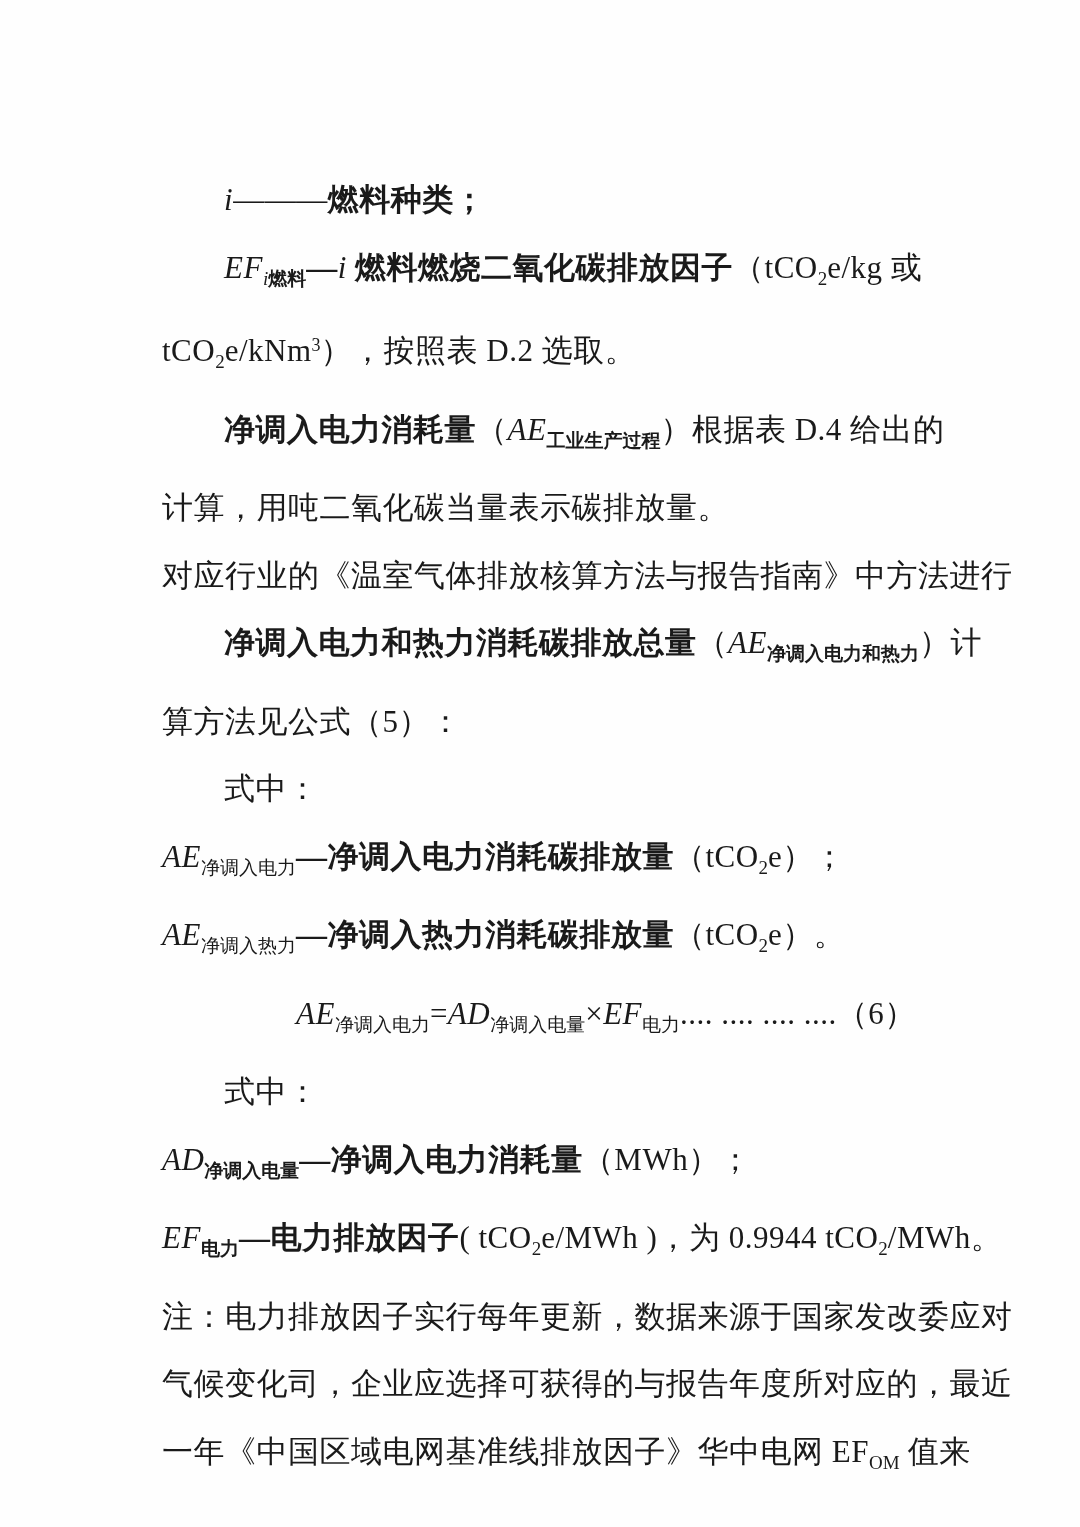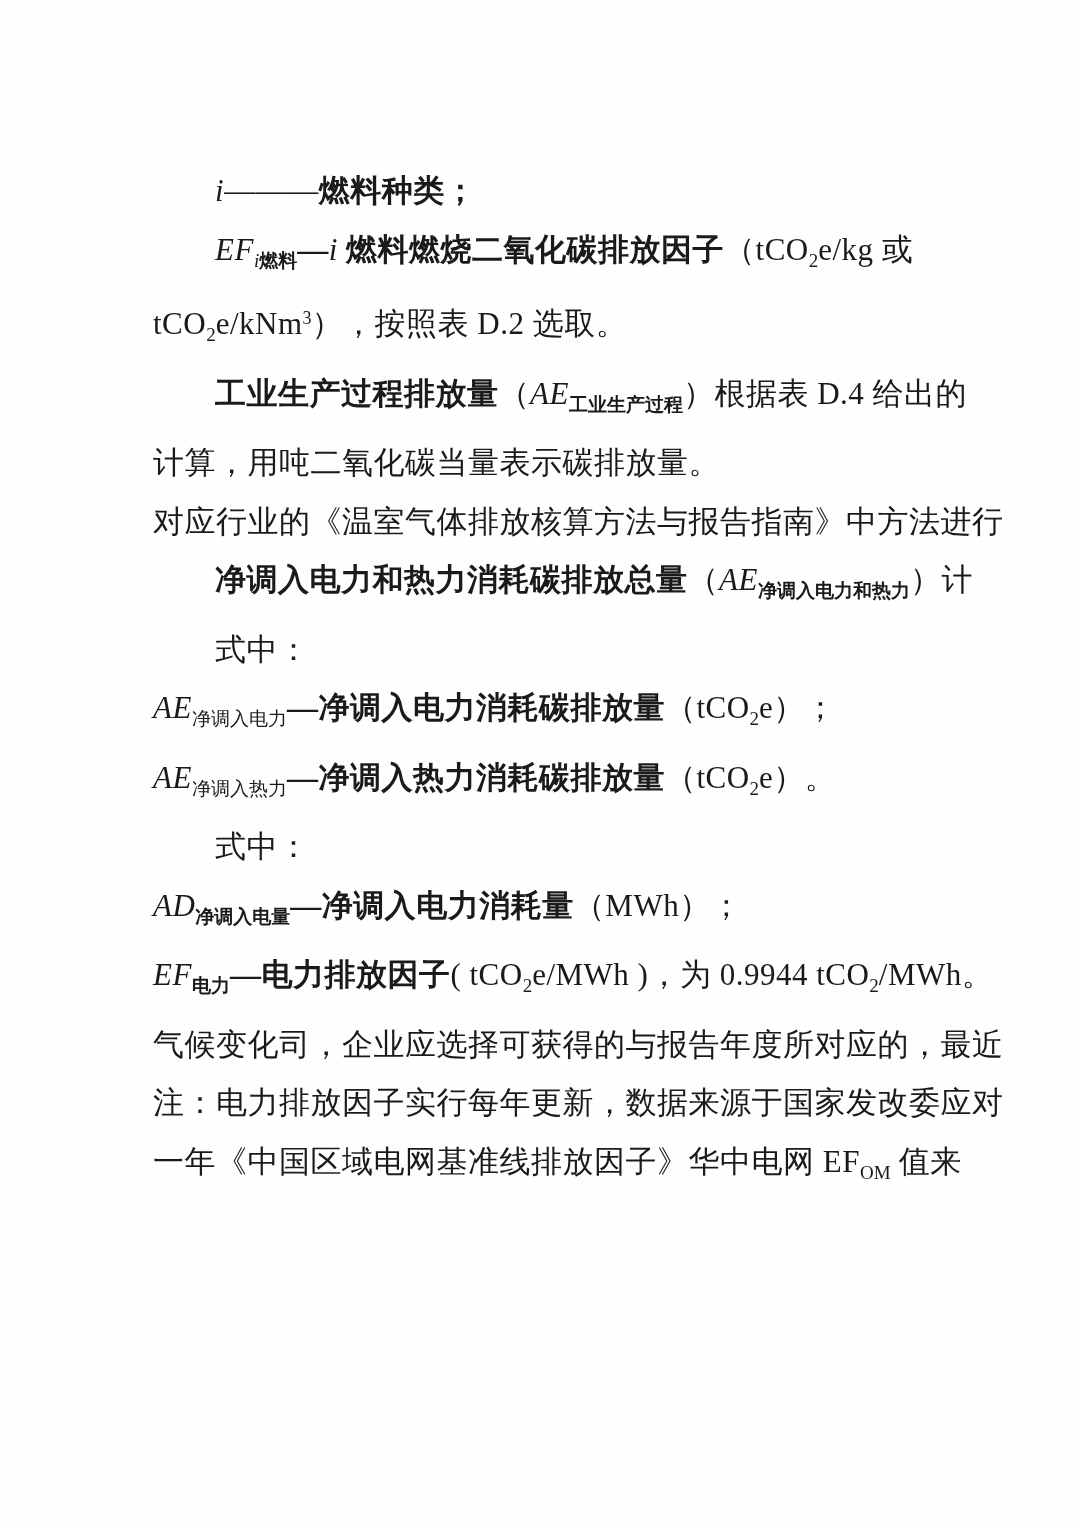--- a/index.html
+++ b/index.html
@@ -8,21 +8,21 @@
     position: relative;
     width: 1080px;
     height: 1527px;
     background: #fefefe;
     color: #1a1a1a;
     font-family: "Liberation Serif", "DejaVu Serif", serif;
     padding: 160px 78px 0 150px;
     overflow: hidden;
   }
   .line {
-    margin: 3px;
+    margin: 12px;
     font-size: 31px;
     line-height: 55.5px;
     white-space: nowrap;
     letter-spacing: 0.5px;
   }
   .ind  { padding-left: 62px; }   
   .f5   { padding-left: 36px; }   
   .f6   { padding-left: 134px; }  
   .it   { font-style: italic; font-family: "Liberation Serif", "DejaVu Serif", serif; }
   .hei  { font-weight: 700; }     
@@ -34,44 +34,46 @@
 
 <div class="page">
 
   <p class="line ind"><span class="it">i</span><span>———</span><span class="hei">燃料种类；</span></p>
 
 
   <p class="line ind"><span class="it">EF</span><span class="sub it">i</span><span class="sub hei">燃料</span><span class="hei">—</span><span class="it">i</span><span class="hei"> 燃料燃烧二氧化碳排放因子</span><span>（tCO</span><span class="sub">2</span><span>e/kg 或</span></p>
 
   <p class="line"><span>tCO</span><span class="sub">2</span><span>e/kNm</span><span class="sup">3</span><span>），按照表 D.2 选取。</span></p>
 
-  <p class="line ind"><span class="hei">工业生产过程排放量</span><span>（</span><span class="it">AE</span><span class="sub hei">工业生产过程</span><span>）根据表 D.4 给出的</span></p>
+  <p class="line ind"><span class="hei">净调入电力消耗量</span><span>（</span><span class="it">AE</span><span class="sub hei">工业生产过程</span><span>）根据表 D.4 给出的</span></p>
 
   <p class="line"><span>计算，用吨二氧化碳当量表示碳排放量。</span></p>
 
   <p class="line"><span>对应行业的《温室气体排放核算方法与报告指南》中方法进行</span></p>
 
   <p class="line ind"><span class="hei">净调入电力和热力消耗碳排放总量</span><span>（</span><span class="it">AE</span><span class="sub hei">净调入电力和热力</span><span>）计</span></p>
 
+  <p class="line"><span>算方法见公式（5）：</span></p>
 
 
   <p class="line ind"><span>式中：</span></p>
 
   <p class="line"><span class="it">AE</span><span class="sub">净调入电力</span><span class="hei">—净调入电力消耗碳排放量</span><span>（tCO</span><span class="sub">2</span><span>e）；</span></p>
 
   <p class="line"><span class="it">AE</span><span class="sub">净调入热力</span><span class="hei">—净调入热力消耗碳排放量</span><span>（tCO</span><span class="sub">2</span><span>e）。</span></p>
 
 
 
+  <p class="line f6"><span class="it">AE</span><span class="sub">净调入电力</span><span>=</span><span class="it">AD</span><span class="sub">净调入电量</span><span>×</span><span class="it">EF</span><span class="sub">电力</span><span>.... .... .... ....</span><span>（6）</span></p>
 
   <p class="line ind"><span>式中：</span></p>
 
   <p class="line"><span class="it">AD</span><span class="sub hei">净调入电量</span><span class="hei">—净调入电力消耗量</span><span>（MWh）；</span></p>
 
   <p class="line"><span class="it">EF</span><span class="sub hei">电力</span><span class="hei">—电力排放因子</span><span>( tCO</span><span class="sub">2</span><span>e/MWh )，为 0.9944 tCO</span><span class="sub">2</span><span>/MWh。</span></p>
 
+  <p class="line"><span>注：电力排放因子实行每年更新，数据来源于国家发改委应对</span></p>
+
   <p class="line"><span>气候变化司，企业应选择可获得的与报告年度所对应的，最近</span></p>
-
-  <p class="line"><span>注：电力排放因子实行每年更新，数据来源于国家发改委应对</span></p>
 
   <p class="line"><span>一年《中国区域电网基准线排放因子》华中电网 EF</span><span class="sub">OM</span><span> 值来</span></p>
 
 </div>
 
 </body></html>

